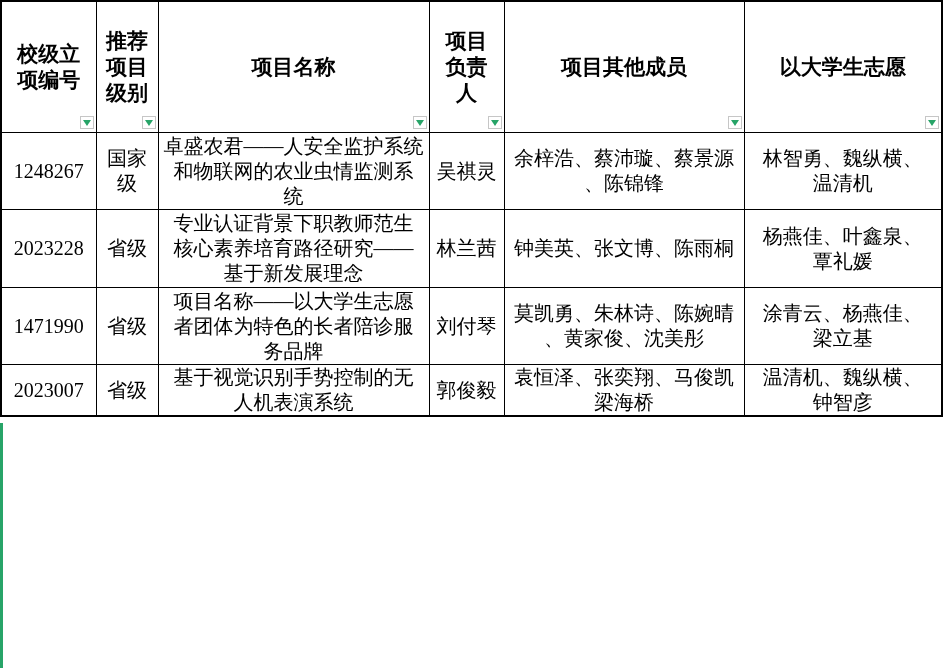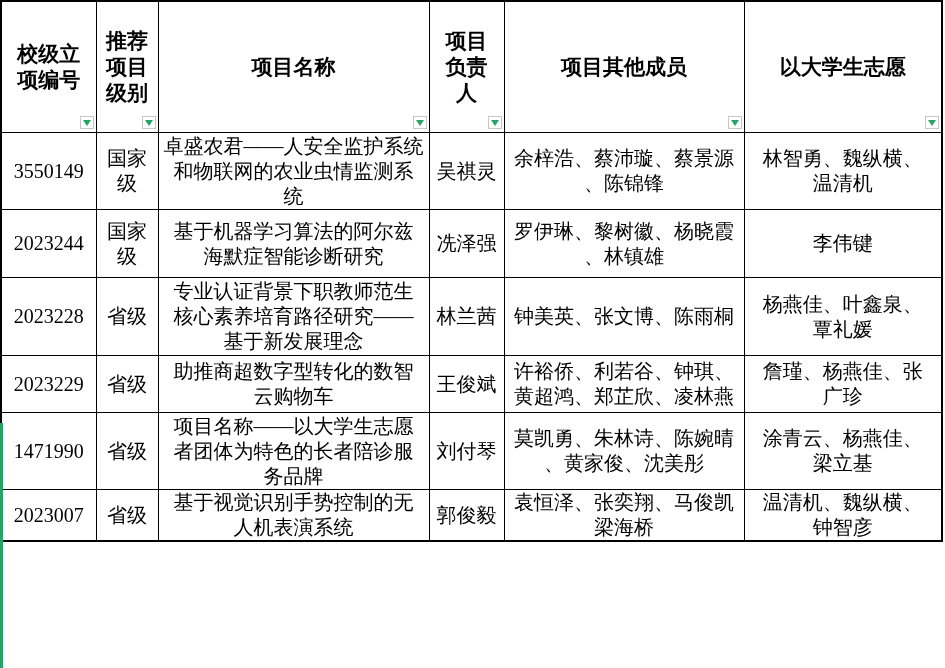--- a/index.html
+++ b/index.html
@@ -103,62 +103,41 @@
       <span>项目其他成员</span>
       <span class="filter-btn"><span class="tri"></span></span>
     </th>
     <th>
       <span>以大学生志愿</span>
       <span class="filter-btn"><span class="tri"></span></span>
     </th>
   </tr>
 
   <tr style="height:77px">
-    <td>3550149</td>
+    <td>1248267</td>
     <td>国家级</td>
     <td>卓盛农君——人安全监护系统
 和物联网的农业虫情监测系
 统</td>
     <td>吴祺灵</td>
     <td>余梓浩、蔡沛璇、蔡景源
 、陈锦锋</td>
     <td>林智勇、魏纵横、
 温清机</td>
-  </tr>
-  <tr style="height:68px">
-    <td>2023244</td>
-    <td>国家级</td>
-    <td>基于机器学习算法的阿尔兹
-海默症智能诊断研究</td>
-    <td>冼泽强</td>
-    <td>罗伊琳、黎树徽、杨晓霞
-、林镇雄</td>
-    <td>李伟键</td>
   </tr>
   <tr style="height:78px">
     <td>2023228</td>
     <td>省级</td>
     <td>专业认证背景下职教师范生
 核心素养培育路径研究——
 基于新发展理念</td>
     <td>林兰茜</td>
     <td>钟美英、张文博、陈雨桐</td>
     <td>杨燕佳、叶鑫泉、
 覃礼媛</td>
-  </tr>
-  <tr style="height:57px">
-    <td>2023229</td>
-    <td>省级</td>
-    <td>助推商超数字型转化的数智
-云购物车</td>
-    <td>王俊斌</td>
-    <td>许裕侨、利若谷、钟琪、
-黄超鸿、郑芷欣、凌林燕</td>
-    <td>詹瑾、杨燕佳、张
-广珍</td>
   </tr>
   <tr style="height:77px">
     <td>1471990</td>
     <td>省级</td>
     <td>项目名称——以大学生志愿
 者团体为特色的长者陪诊服
 务品牌</td>
     <td>刘付琴</td>
     <td>莫凯勇、朱林诗、陈婉晴
 、黄家俊、沈美彤</td>

